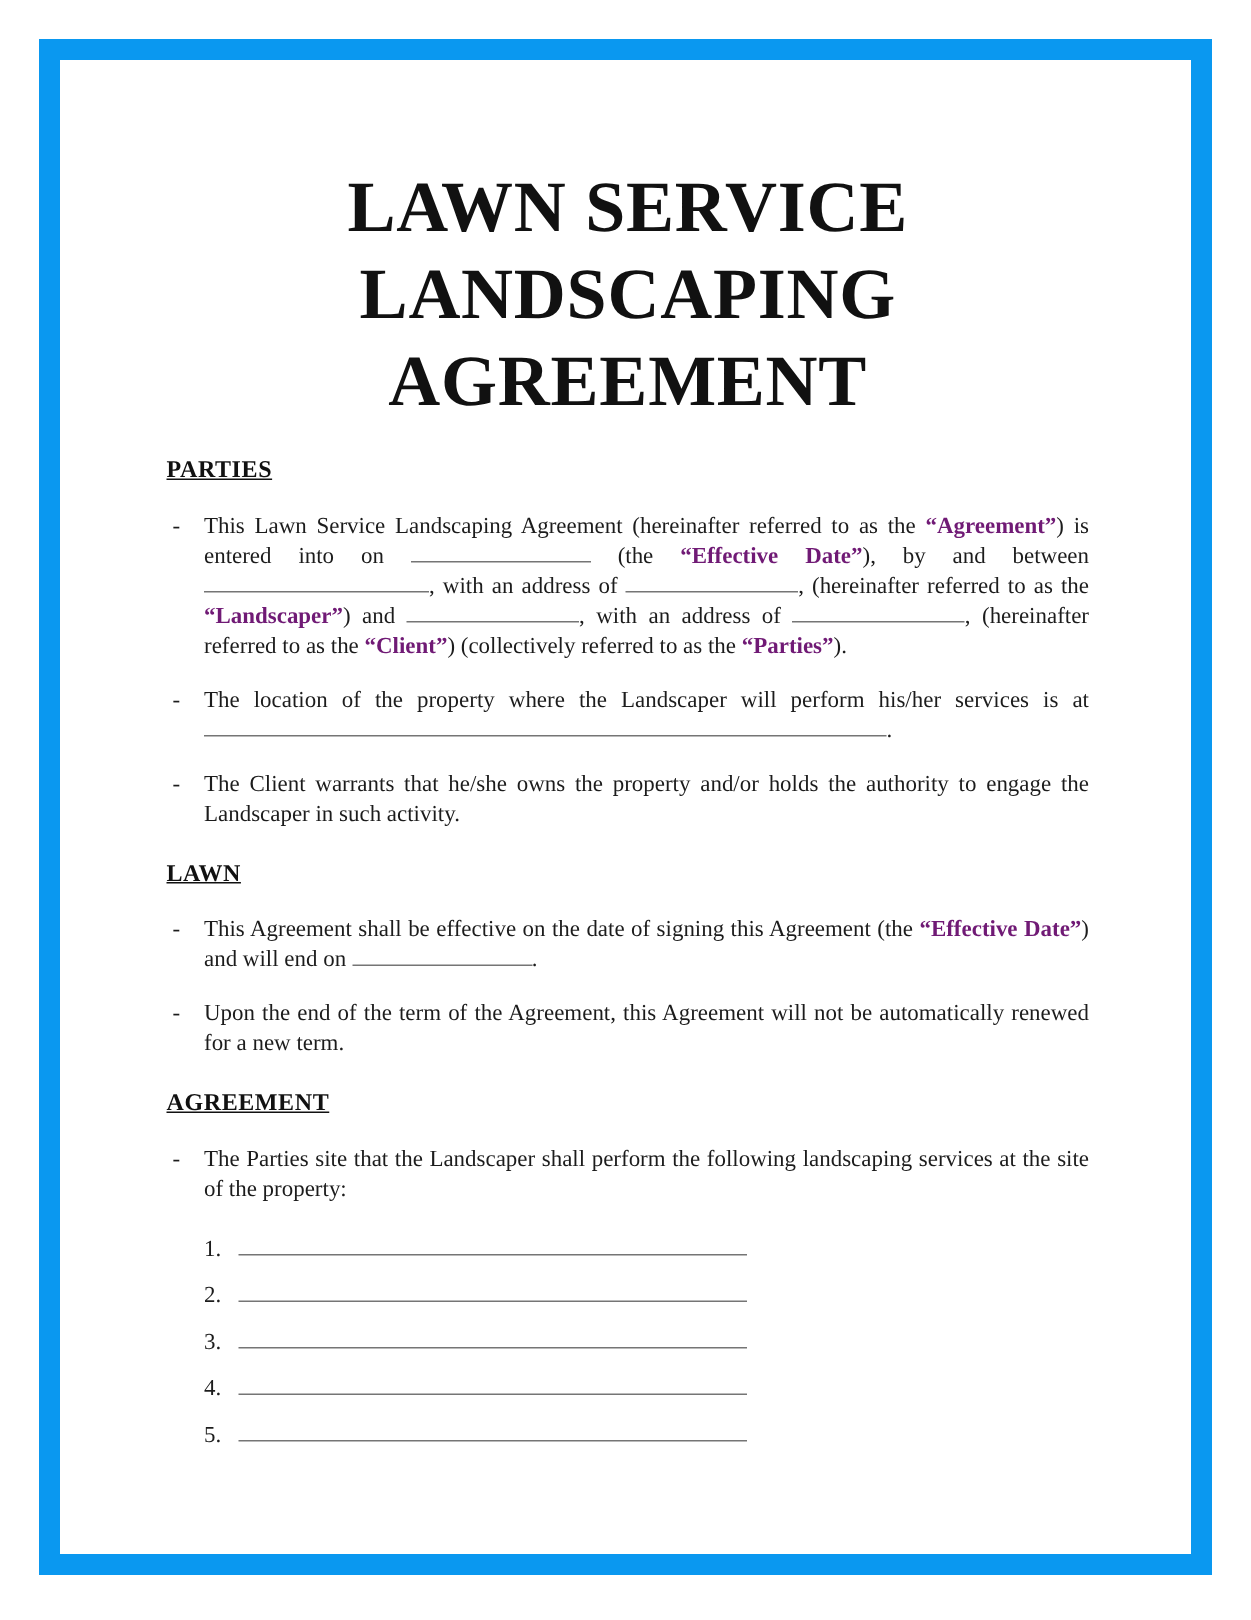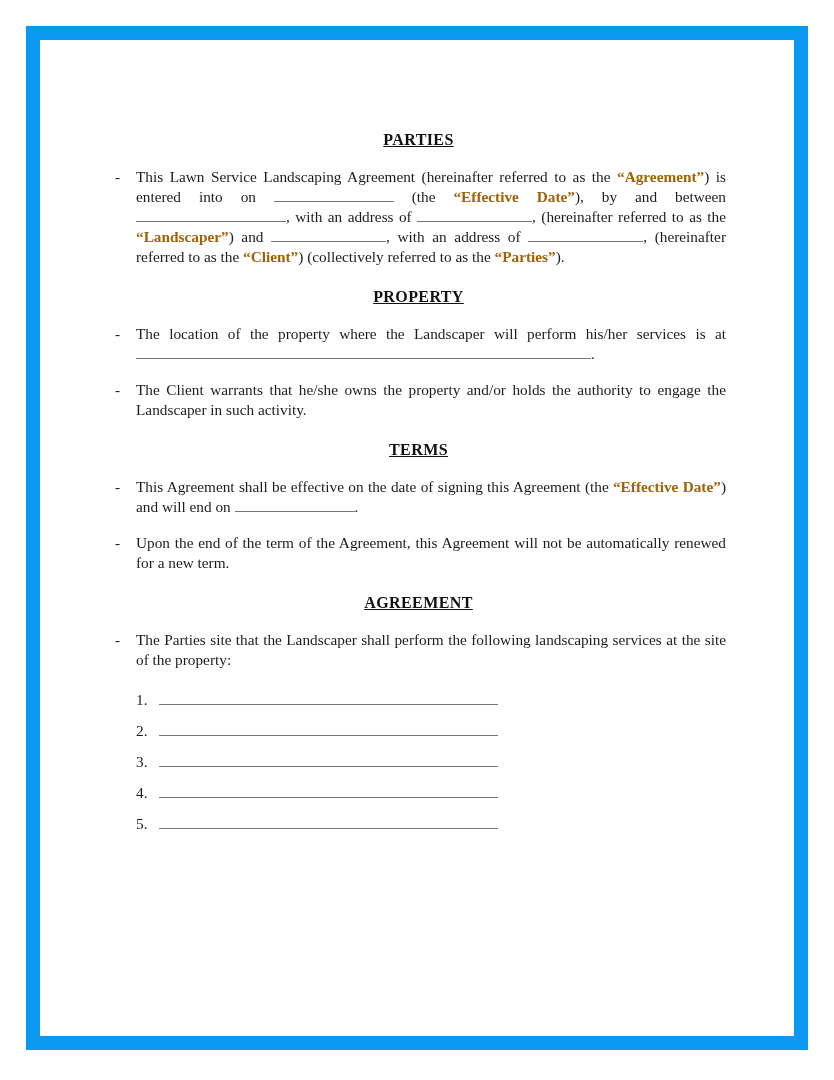--- a/index.html
+++ b/index.html
@@ -30,38 +30,37 @@
     margin-bottom: 18px;
   }
   .section-heading {
     font-size: 16px;
     line-height: 20px;
     font-weight: bold;
     text-decoration: underline;
     letter-spacing: 0.4px;
     color: #111111;
     margin: 20px 0 17px 0;
-    text-align: center;
   }
   .bullet {
     display: flex;
     margin-bottom: 16px;
     font-size: 15.3px;
     line-height: 20px;
   }
   .dash {
     flex: none;
     width: 21px;
     padding-left: 4px;
   }
   .ptext {
     flex: 1;
     text-align: justify;
   }
-  .ptext b { color: #a16207; }
+  .ptext b { color: #701a75; }
   .blank {
     display: inline-block;
     height: 13px;
     border-bottom: 1px solid #757575;
   }
   .numlist {
     margin: 20px 0 0 25px;
   }
   .numitem {
     display: flex;
@@ -72,41 +71,45 @@
   }
   .numlabel {
     flex: none;
     width: 23px;
   }
 </style>
 </head>
 <body>
 
 <div class="frame">
+  <div class="doc-title">
+    <div>LAWN SERVICE</div>
+    <div>LANDSCAPING</div>
+    <div>AGREEMENT</div>
+  </div>
   <div>
       <div>
         <div class="section-heading">PARTIES</div>
         <div class="bullet">
           <span class="dash">-</span>
           <div class="ptext">This Lawn Service Landscaping Agreement (hereinafter referred to as the <b>“Agreement”</b>) is entered into on <span class="blank" style="width: 120px;"></span> (the <b>“Effective Date”</b>), by and between <span class="blank" style="width: 150px;"></span>, with an address of <span class="blank" style="width: 115px;"></span>, (hereinafter referred to as the <b>“Landscaper”</b>) and <span class="blank" style="width: 115px;"></span>, with an address of <span class="blank" style="width: 115px;"></span>, (hereinafter referred to as the <b>“Client”</b>) (collectively referred to as the <b>“Parties”</b>).</div>
         </div>
       </div>
       <div>
-        <div class="section-heading">PROPERTY</div>
         <div class="bullet">
           <span class="dash">-</span>
           <div class="ptext">The location of the property where the Landscaper will perform his/her services is at <span class="blank" style="width: 455px;"></span>.</div>
         </div>
         <div class="bullet">
           <span class="dash">-</span>
           <div class="ptext">The Client warrants that he/she owns the property and/or holds the authority to engage the Landscaper in such activity.</div>
         </div>
       </div>
       <div>
-        <div class="section-heading">TERMS</div>
+        <div class="section-heading">LAWN</div>
         <div class="bullet">
           <span class="dash">-</span>
           <div class="ptext">This Agreement shall be effective on the date of signing this Agreement (the <b>“Effective Date”</b>) and will end on <span class="blank" style="width: 120px;"></span>.</div>
         </div>
         <div class="bullet">
           <span class="dash">-</span>
           <div class="ptext">Upon the end of the term of the Agreement, this Agreement will not be automatically renewed for a new term.</div>
         </div>
       </div>
       <div>

